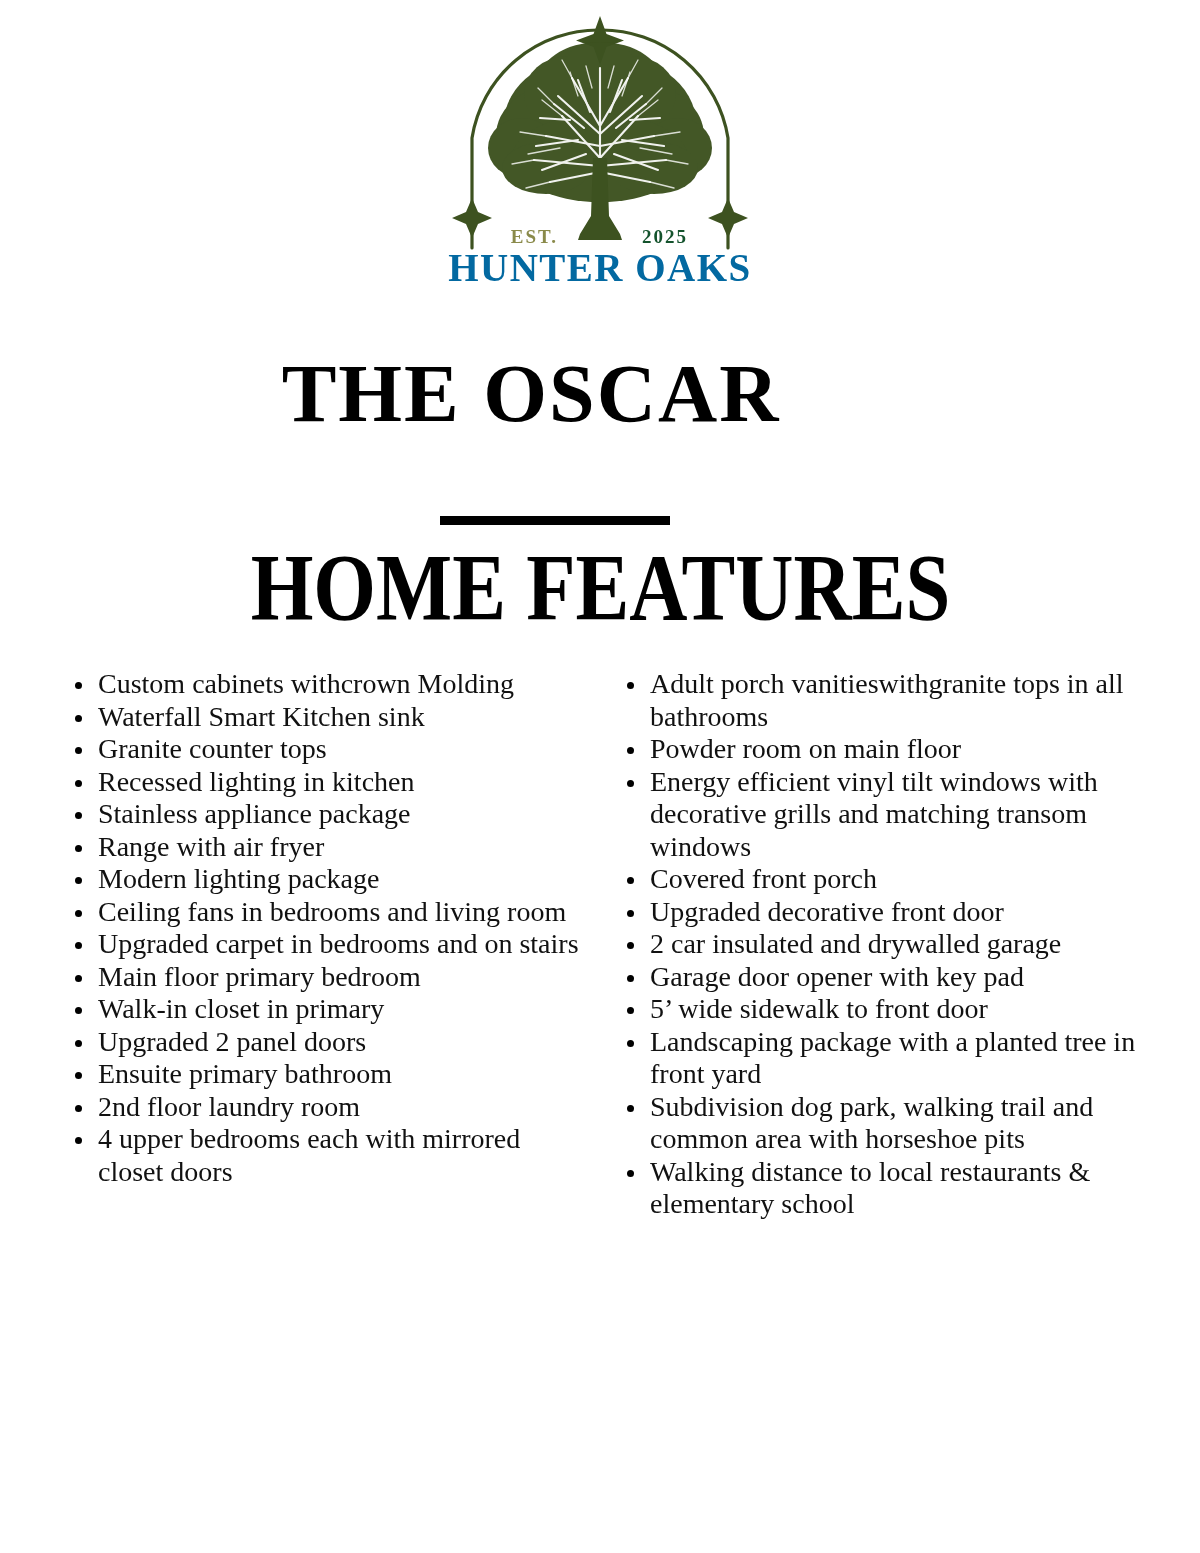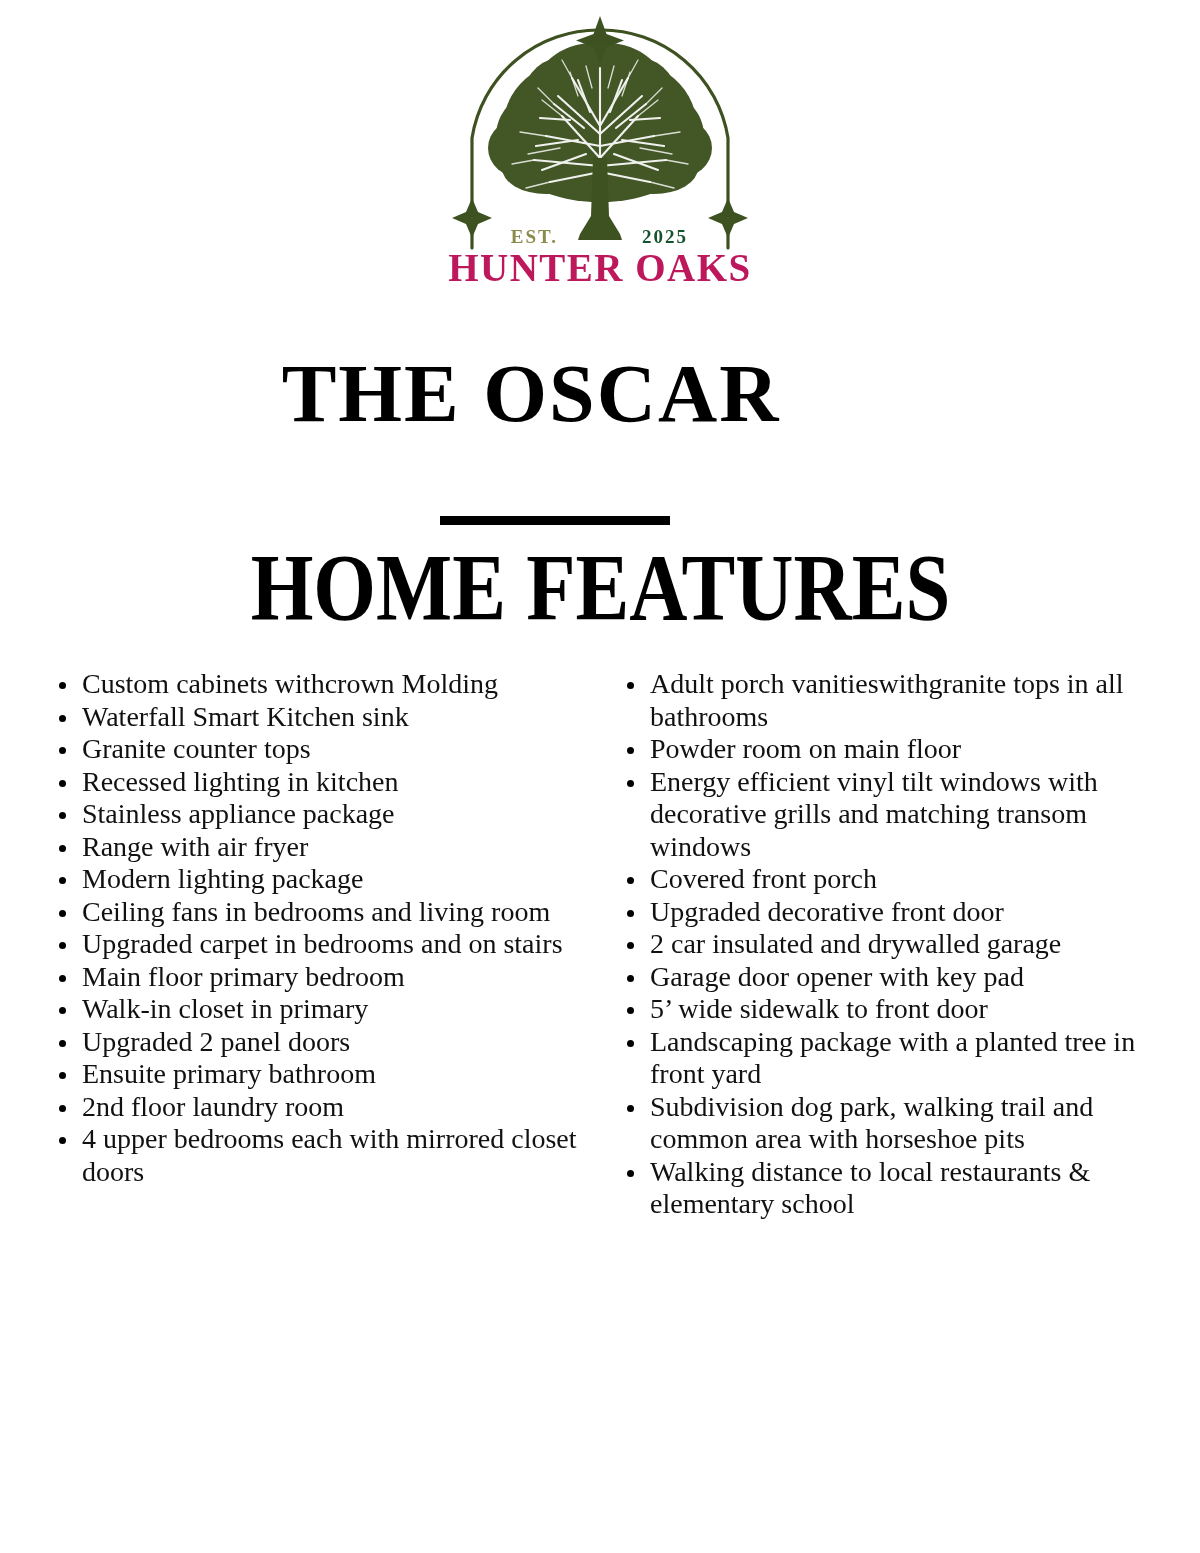--- a/index.html
+++ b/index.html
@@ -40,21 +40,21 @@
   .wordmark {
     position: absolute;
     top: 248px;
     left: 0;
     width: 1200px;
     text-align: center;
     font-family: "Liberation Serif", "DejaVu Serif", serif;
     font-weight: 700;
     font-size: 39px;
     letter-spacing: 1.5px;
-    color: #be185d;
+    color: #0369a1;
     line-height: 1;
   }
 
   
   .title-main {
     position: absolute;
     top: 296px;
     left: 0;
     width: 1062px;
     text-align: center;
@@ -99,21 +99,21 @@
     position: absolute;
     top: 668px;
     left: 0;
     width: 1200px;
     display: flex;
     align-items: flex-start;
   }
   .col {
     box-sizing: border-box;
   }
-  .col-left  { width: 600px; padding-left: 46px; padding-right: 18px; }
+  .col-left  { width: 600px; padding-left: 62px; padding-right: 18px; }
   .col-right { width: 600px; padding-left: 14px; padding-right: 28px; }
 
   ul.feature-list {
     list-style: none;
     margin: 0;
     padding: 0;
   }
   ul.feature-list li {
     position: relative;
     padding-left: 36px;

